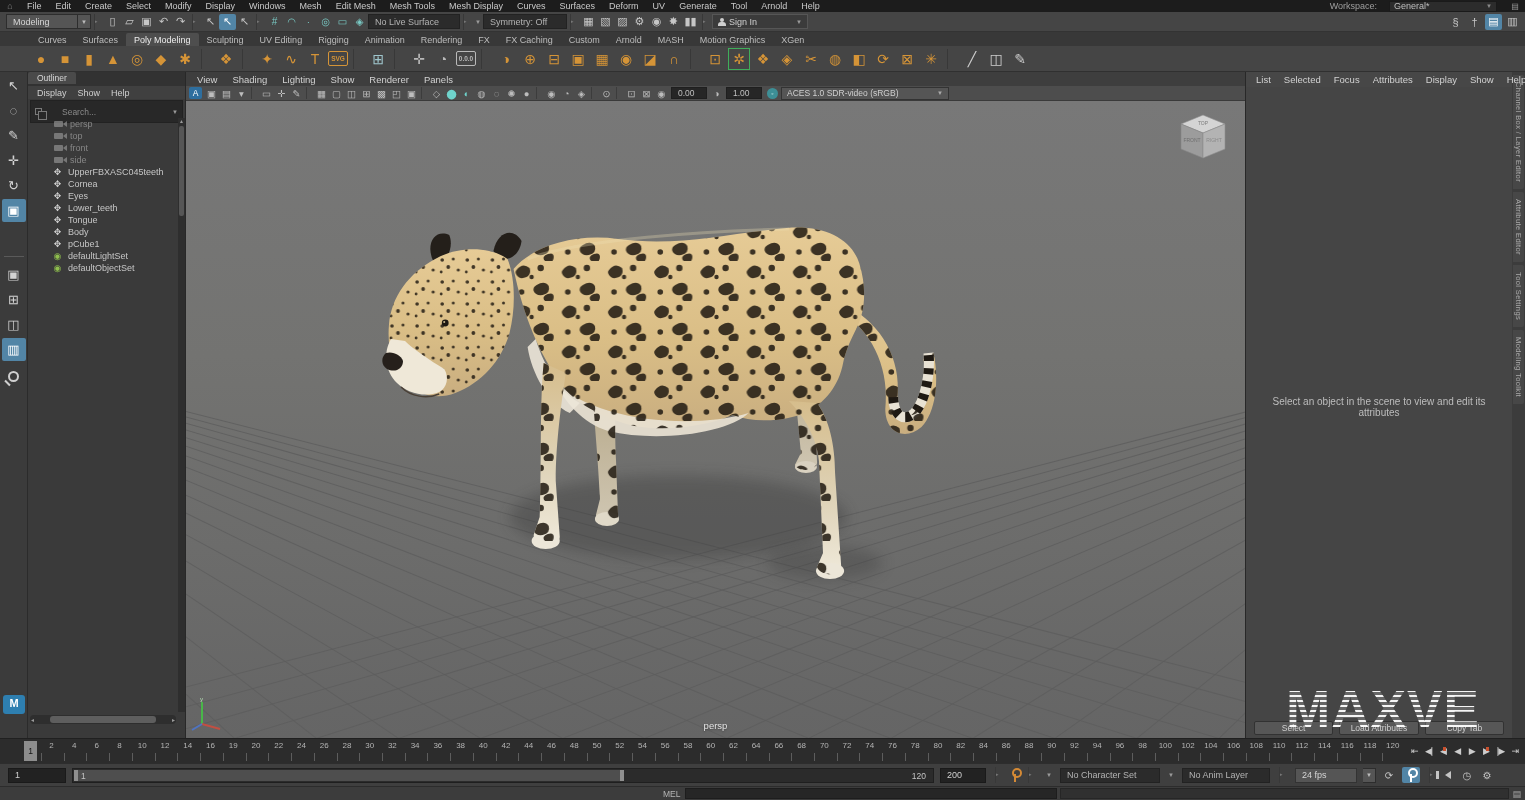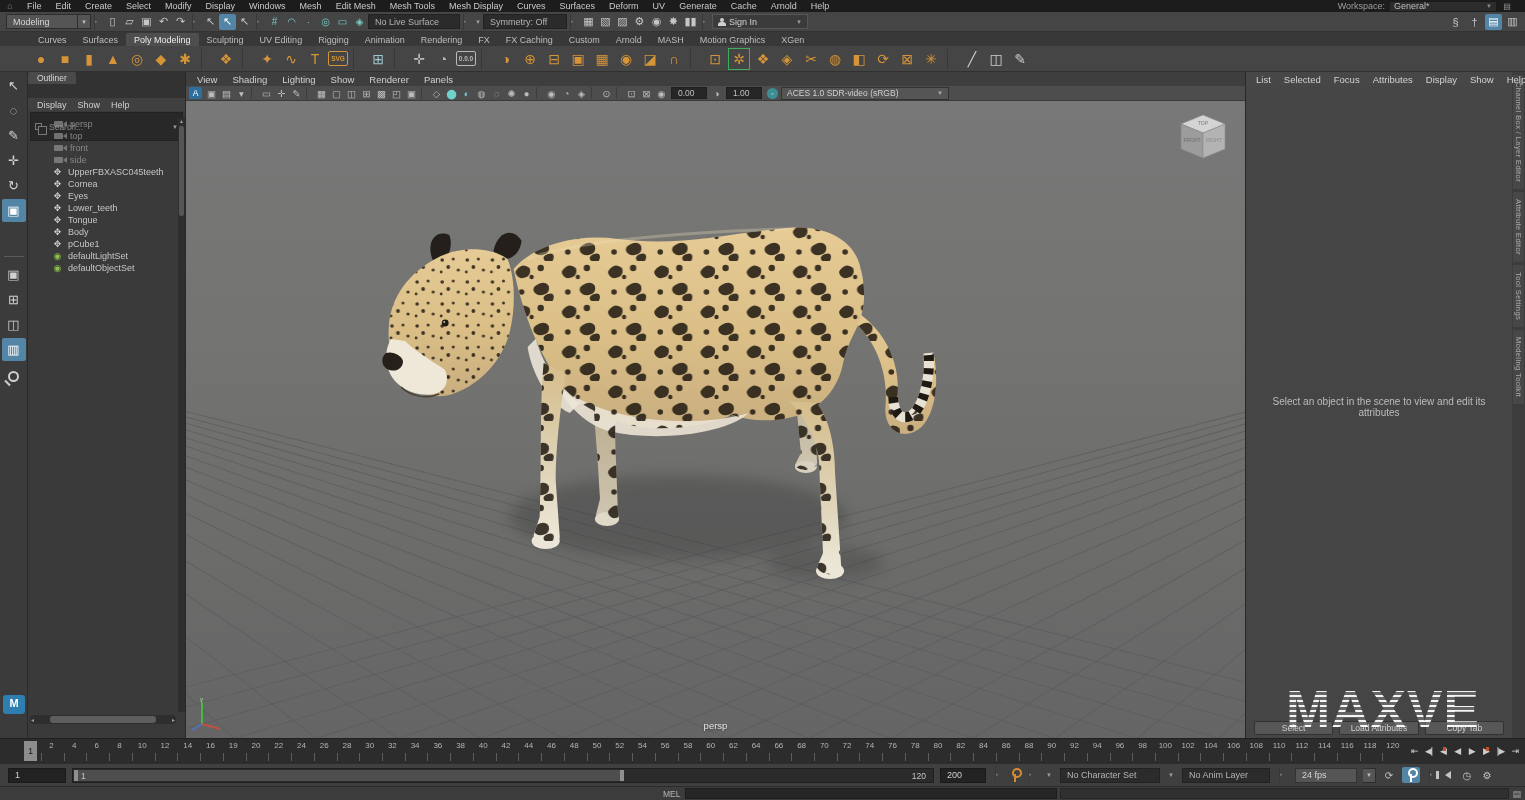--- a/index.html
+++ b/index.html
@@ -5,21 +5,21 @@
 *{margin:0;padding:0;box-sizing:border-box;user-select:none}
 html,body{width:1525px;height:800px;overflow:hidden}
 body{background:#444;font-family:"Liberation Sans",sans-serif;color:#c9c9c9}
 #root{position:relative;width:1525px;height:800px;background:#444}
 .rowabs{position:absolute;left:0;right:0}
 
 
 #titlebar{top:0;height:12px;background:#1c1c1c;display:flex;align-items:center;font-size:9px;color:#c9c9c9;z-index:5}
 #appLogo{width:20px;text-align:center;color:#8f8f8f;font-size:9px}
 .tmenu{padding:0 7px;line-height:12px;cursor:default}
-#tbRight{margin-left:auto;display:flex;align-items:center;gap:4px;padding-right:12px}
+#tbRight{margin-left:auto;display:flex;align-items:center;gap:12px;padding-right:4px}
 #wsLabel{color:#9f9f9f}
 #wsBox{background:#2c2c2c;border:1px solid #1a1a1a;height:11px;width:108px;display:flex;align-items:center;padding:0 4px;color:#bdbdbd}
 #wsBox .arr{margin-left:auto;font-size:6px;color:#8a8a8a}
 .tiny-ic{width:12px;text-align:center;color:#9a9a9a;font-size:8px}
 
 
 #statusline{top:12px;height:20px;background:#454545;border-bottom:1px solid #333;display:flex;align-items:center;font-size:9px;z-index:5}
 .vsep{width:7px;height:16px;border-left:1px solid #383838;margin:0 3px;position:relative}
 .vsep::after{content:'▸';position:absolute;left:0px;top:4px;font-size:5px;color:#777}
 .box{background:#2b2b2b;border:1px solid #222;height:15px;display:flex;align-items:center;padding:0 6px;color:#b3b3b3;white-space:nowrap}
@@ -50,24 +50,24 @@
 #main{top:72px;height:666px;display:flex}
 #toolbox{width:28px;background:#3b3b3b;border-right:1px solid #2b2b2b;position:relative;flex:none}
 .tool{width:24px;height:23px;margin:2px auto;display:flex;align-items:center;justify-content:center;font-size:13px;color:#d2d2d2}
 .tool.active{background:#5285a6;border-radius:2px;color:#fff}
 #tbSep{width:20px;margin:34px auto 6px auto;border-top:1px solid #5a5a5a}
 .mag{width:11px;height:11px;border:2px solid #cfcfcf;border-radius:50%;position:relative;margin:10px auto}
 .mag::after{content:'';position:absolute;left:-6px;top:9px;width:7px;height:2px;background:#cfcfcf;transform:rotate(45deg)}
 #mayaLogo{position:absolute;bottom:24px;left:3px;width:22px;height:19px;background:#2e7fb0;border-radius:3px;color:#fff;font-weight:bold;font-size:11px;text-align:center;line-height:17px}
 
 #outliner{width:158px;background:#3a3a3a;border-right:1px solid #282828;position:relative;font-size:9px;flex:none}
-#outTabRow{height:26px;background:#323232}
+#outTabRow{height:14px;background:#323232}
 #outTab{display:inline-block;background:#4a4a4a;color:#d8d8d8;padding:1px 9px;border-radius:2px 2px 0 0;font-size:8.5px}
 #outMenus{height:13px;display:flex;gap:11px;padding:0 9px;align-items:center;background:#404040;color:#cfcfcf}
-#outSearch{height:29px;margin:1px 2px;background:#282828;border:1px solid #222;display:flex;align-items:center;color:#8a8a8a;gap:7px;padding:0 4px;font-size:8.5px}
+#outSearch{height:23px;margin:1px 2px;background:#282828;border:1px solid #222;display:flex;align-items:center;color:#8a8a8a;gap:20px;padding:0 4px;font-size:8.5px}
 .srch-ic{width:7px;height:7px;border:1px solid #7a7a7a;position:relative}
 .srch-ic::after{content:'';position:absolute;left:2px;top:2px;width:7px;height:7px;border:1px solid #7a7a7a;background:#282828}
 #outSearch .arr{margin-left:auto;font-size:6px;color:#9a9a9a}
 #outTree{position:absolute;top:46px;bottom:26px;left:0;right:7px;overflow:hidden}
 .orow{height:12px;display:flex;align-items:center;padding-left:24px;gap:5px;color:#c6c6c6;white-space:nowrap}
 .orow.dim{color:#868686}
 .oicon{width:11px;text-align:center;font-size:9px;color:#d0d0d0;flex:none}
 .oicon.set{color:#8fbf4d}
 .cam{width:9px;height:6px;background:#999;position:relative;border-radius:1px;display:inline-block;flex:none;margin-right:2px;margin-left:2px}
 .cam::after{content:'';position:absolute;right:-4px;top:0px;border-right:4px solid #999;border-top:3px solid transparent;border-bottom:3px solid transparent}
@@ -170,21 +170,21 @@
         <span class="tmenu">Windows</span>
         <span class="tmenu">Mesh</span>
         <span class="tmenu">Edit Mesh</span>
         <span class="tmenu">Mesh Tools</span>
         <span class="tmenu">Mesh Display</span>
         <span class="tmenu">Curves</span>
         <span class="tmenu">Surfaces</span>
         <span class="tmenu">Deform</span>
         <span class="tmenu">UV</span>
         <span class="tmenu">Generate</span>
-        <span class="tmenu">Cache</span>
+        <span class="tmenu">Tool</span>
         <span class="tmenu">Arnold</span>
         <span class="tmenu">Help</span>
       </nav>
     <div id="tbRight">
       <span id="wsLabel">Workspace:</span>
       <span id="wsBox">
         <span>General*</span>
         <span class="arr">▼</span>
       </span>
       <span class="tiny-ic">▤</span>

